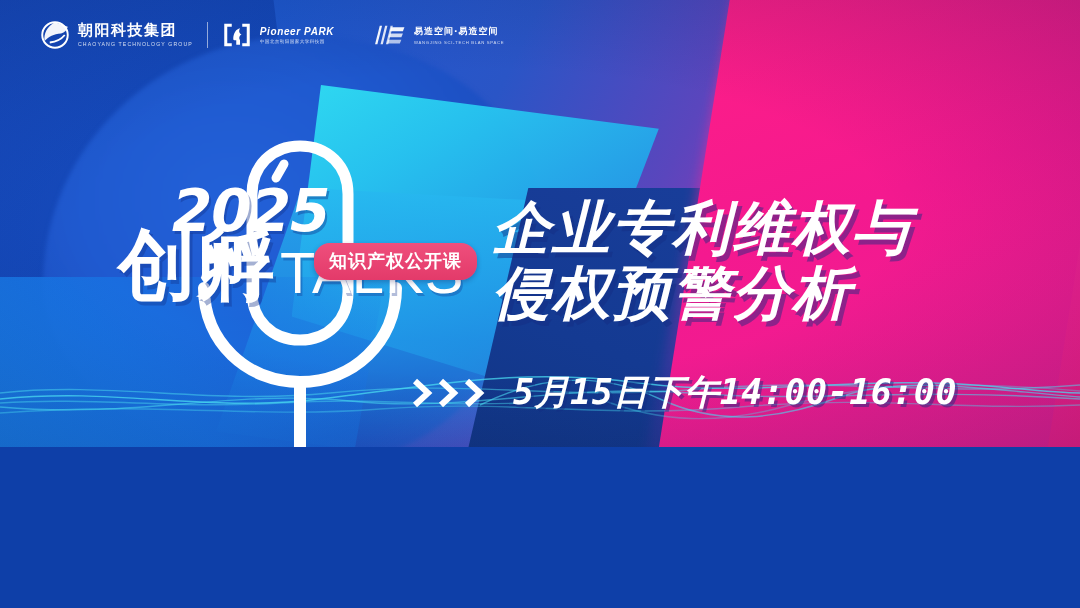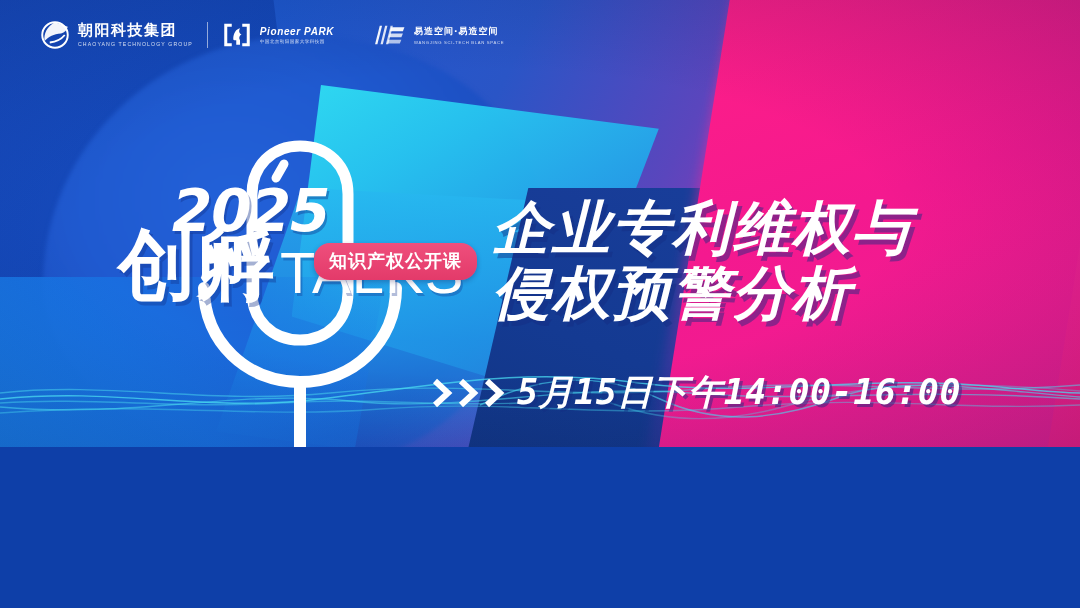--- a/index.html
+++ b/index.html
@@ -189,22 +189,22 @@
     font-family:"DejaVu Sans","Liberation Sans",sans-serif;
     font-weight:bold; font-style:italic;
     font-size:58px; color:#fff;
     letter-spacing:2px; line-height:1.12;
     white-space:nowrap;
     text-shadow:4px 5px 0 rgba(20,45,130,.45);
   }
 
   
   .date-row {
-    position:absolute; left:432px; top:369px;
-    display:flex; align-items:center; gap:11px;
+    position:absolute; left:412px; top:369px;
+    display:flex; align-items:center; gap:27px;
     z-index:14;
   }
   .chevrons { display:flex; gap:4px; align-items:center; }
   .date-text {
     font-family:"DejaVu Sans Mono","DejaVu Sans","Liberation Sans",sans-serif;
     font-weight:bold; font-style:italic;
     font-size:35px; color:#fff;
     letter-spacing:.5px; white-space:nowrap;
     text-shadow:3px 3px 0 rgba(20,45,130,.45);
   }

